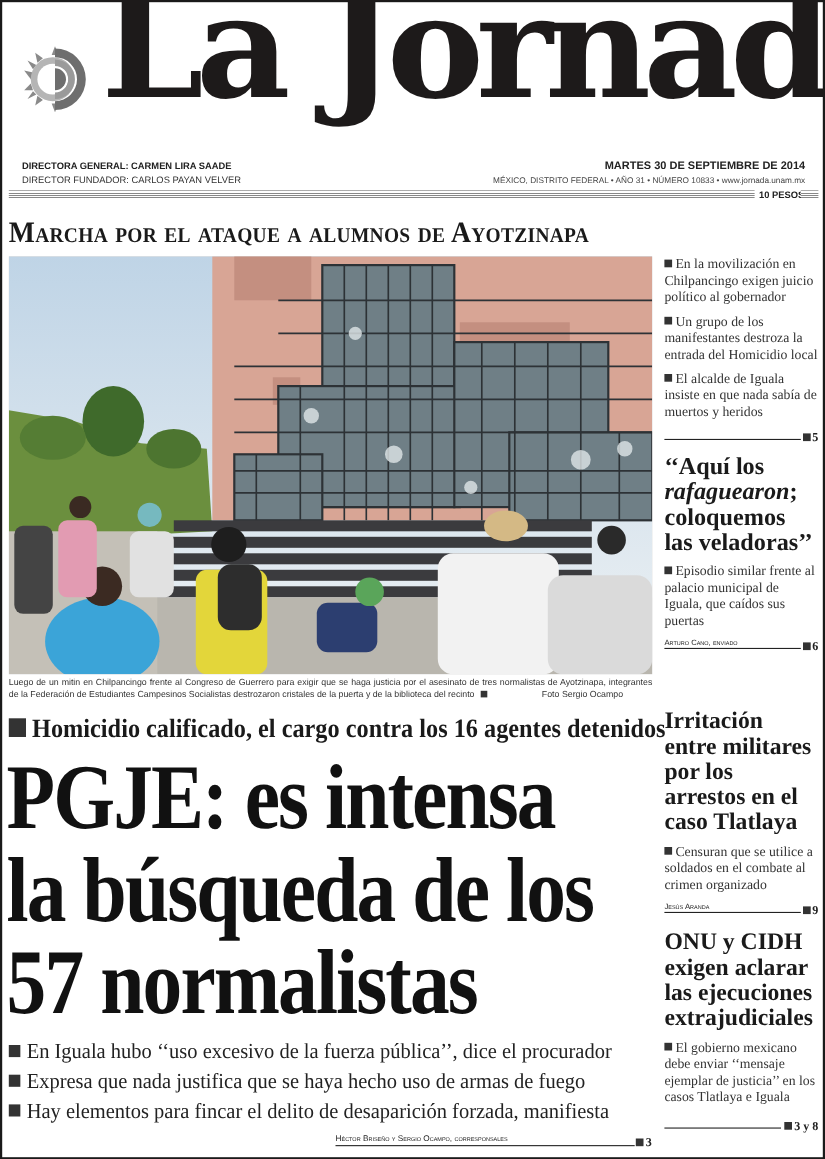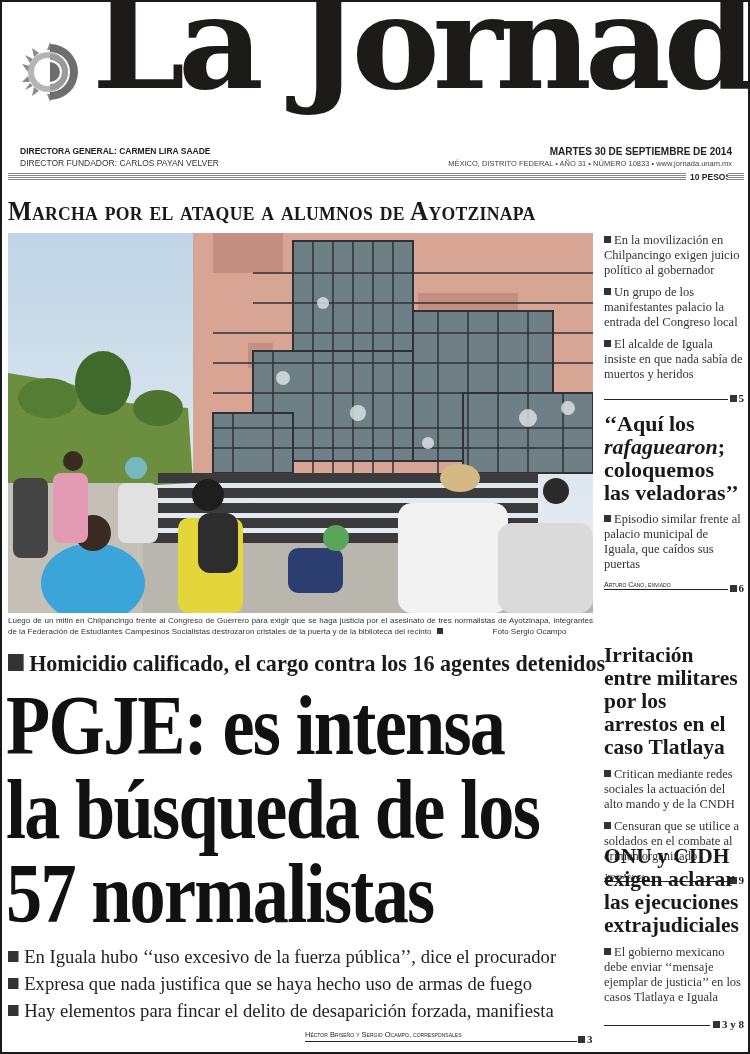--- a/index.html
+++ b/index.html
@@ -193,41 +193,40 @@
   <div><span class="sq"></span><span>En Iguala hubo ‘‘uso excesivo de la fuerza pública’’, dice el procurador</span></div>
   <div><span class="sq"></span><span>Expresa que nada justifica que se haya hecho uso de armas de fuego</span></div>
   <div><span class="sq"></span><span>Hay elementos para fincar el delito de desaparición forzada, manifiesta</span></div>
 </div>
 <div class="main-byline">Héctor Briseño y Sergio Ocampo, corresponsales</div>
 <div class="main-rule"></div>
 <div class="main-page"><span class="sq"></span><span>3</span></div>
 
 <div class="sidebar" style="top:233px;">
   <div class="side-text"><span class="sq"></span><span>En la movilización en Chilpancingo exigen juicio político al gobernador</span></div>
-  <div class="side-text"><span class="sq"></span><span>Un grupo de los manifestantes palacio la entrada del Congreso local</span></div>
+  <div class="side-text"><span class="sq"></span><span>Un grupo de los manifestantes destroza la entrada del Homicidio local</span></div>
   <div class="side-text"><span class="sq"></span><span>El alcalde de Iguala insiste en que nada sabía de muertos y heridos</span></div>
   <div class="side-foot">
     <div class="line"></div>
     <div class="pg"><span class="sq"></span><span>5</span></div>
   </div>
 </div>
 
 <div class="sidebar" style="top:412px;">
   <div class="side-head" style="font-size:22px;"><span>‘‘Aquí los </span><i>rafaguearon</i><span>; coloquemos las veladoras’’</span></div>
   <div class="side-text"><span class="sq"></span><span>Episodio similar frente al palacio municipal de Iguala, que caídos sus puertas</span></div>
   <div class="side-foot">
     <div class="by">Arturo Cano, enviado</div>
     <div class="line"></div>
     <div class="pg"><span class="sq"></span><span>6</span></div>
   </div>
 </div>
 
 <div class="sidebar" style="top:644px;">
   <div class="side-head">Irritación entre militares por los arrestos en el caso Tlatlaya</div>
-  <div class="side-text"><span class="sq"></span><span>Critican mediante redes sociales la actuación del alto mando y de la CNDH</span></div>
   <div class="side-text"><span class="sq"></span><span>Censuran que se utilice a soldados en el combate al crimen organizado</span></div>
   <div class="side-foot">
     <div class="by">Jesús Aranda</div>
     <div class="line"></div>
     <div class="pg"><span class="sq"></span><span>9</span></div>
   </div>
 </div>
 
 <div class="sidebar" style="top:845px;">
   <div class="side-head">ONU y CIDH exigen aclarar las ejecuciones extrajudiciales</div>

